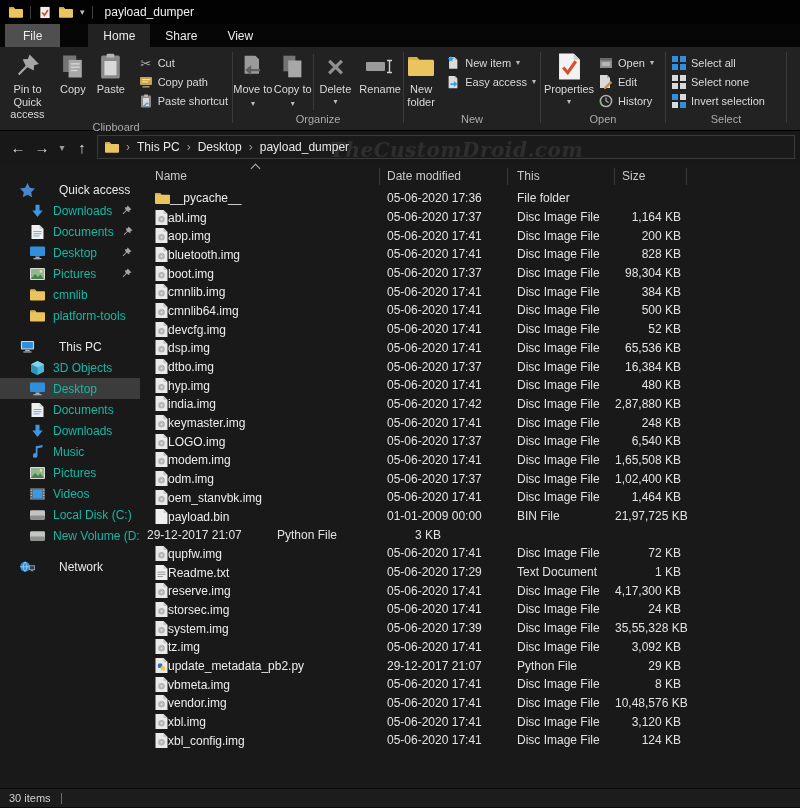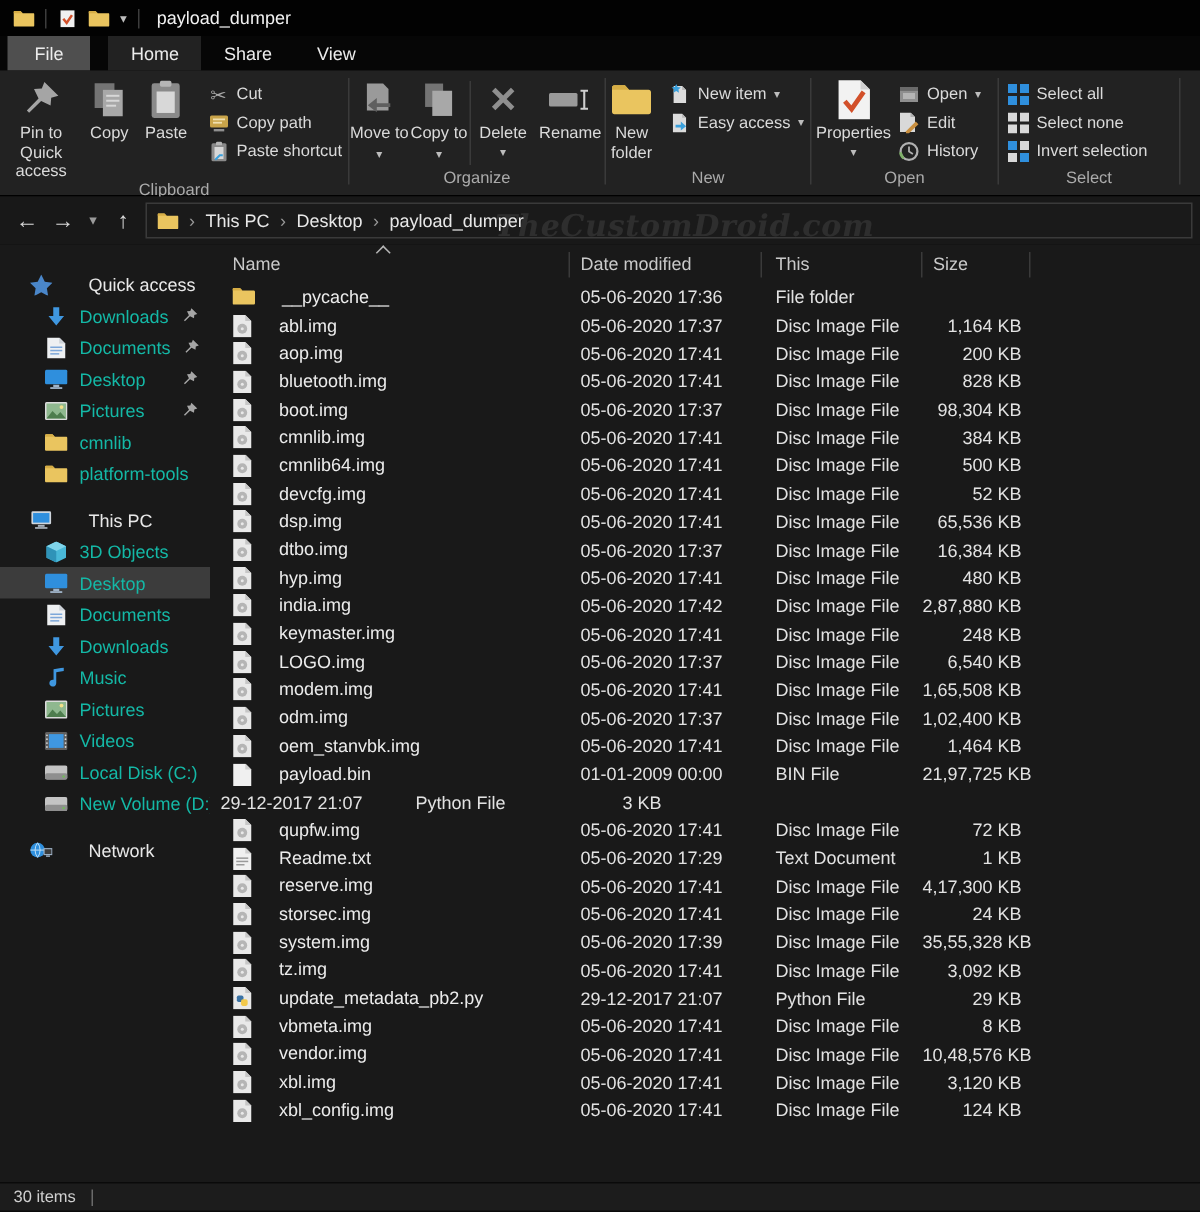--- a/index.html
+++ b/index.html
@@ -12,21 +12,21 @@
             display:flex;align-items:center;padding-left:9px;gap:7px}
   .ticon{width:14px;height:13px}
   .tsep{width:1px;height:13px;background:#3d3d3d}
   .qcaret{color:#bdbdbd;font-size:9px;line-height:9px}
   .title-text{font-size:12px;color:#f2f2f2;margin-left:5px}
 
   
   .tabbar{position:absolute;top:24px;left:0;right:0;height:23px;background:#060606;
           display:flex;align-items:stretch;font-size:12px}
   .tab{padding:0 15px;display:flex;align-items:center;color:#ececec}
-  .tab.file{background:#4f4f4f;margin-left:5px;margin-right:12px;padding:0 18px}
+  .tab.file{background:#4f4f4f;margin-left:5px;margin-right:28px;padding:0 18px}
   .tab.active{background:#222;font-weight:normal}
 
   
   .ribbon{position:absolute;top:47px;left:0;right:0;height:84px;background:#222;
           display:flex;border-bottom:1px solid #000;box-sizing:border-box}
   .rgroup{display:flex;flex-direction:column;height:100%}
   .rbody{flex:1;display:flex;align-items:flex-start;padding-top:3px}
   .rcaption{height:17px;text-align:center;font-size:11px;color:#ababab}
   .gsep{width:1px;background:#3a3a3a;margin:5px 0 7px}
   .isep{width:1px;background:#3a3a3a;height:56px;margin-top:4px}
@@ -64,21 +64,21 @@
   .side-gap{height:10px}
   .side-label{white-space:nowrap}
 
   
   .filelist{flex:1;position:relative}
   .cols{display:flex;height:26px;align-items:center;font-size:12px;color:#c9c9c9;position:relative}
   .hc{height:17px;line-height:17px;box-sizing:border-box;border-right:1px solid #3a3a3a}
   .sortcaret{position:absolute;left:112px;top:2px;width:6px;height:6px;border-left:1px solid #b5b5b5;
              border-top:1px solid #b5b5b5;transform:rotate(45deg)}
   .frow{display:flex;align-items:center;height:18.7px;font-size:12px}
-  .fc-name{width:240px;padding-left:15px;box-sizing:border-box;display:flex;align-items:flex-start;gap:18px;
+  .fc-name{width:240px;padding-left:15px;box-sizing:border-box;display:flex;align-items:flex-end;gap:0;
            overflow:hidden;white-space:nowrap;color:#ececec}
   .fc-date{width:128px;padding-left:7px;box-sizing:border-box;color:#e2e2e2;white-space:nowrap}
   .fc-type{width:107px;padding-left:9px;box-sizing:border-box;color:#e2e2e2;white-space:nowrap}
   .fc-size{width:72px;padding-right:6px;box-sizing:border-box;text-align:right;color:#e2e2e2;white-space:nowrap}
   .fic{width:13px;height:15px;flex-shrink:0}
   .fic.fold{width:15px;height:13px}
 
   
   .statusbar{position:absolute;bottom:1px;left:0;right:0;height:19px;background:#1c1c1c;display:flex;
              align-items:center;padding-left:9px;gap:10px;font-size:11px;color:#cfcfcf;border-top:1px solid #0a0a0a;box-sizing:border-box}

